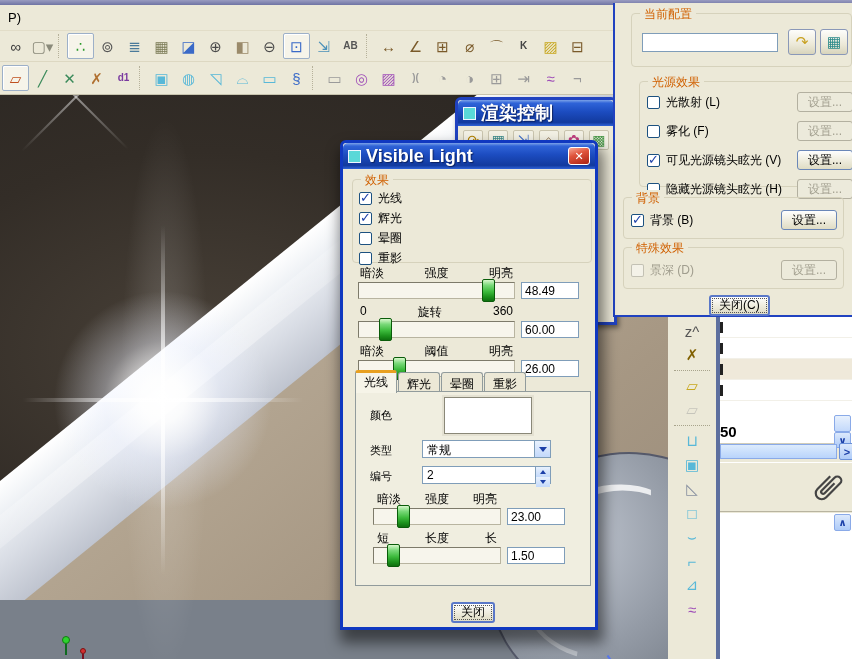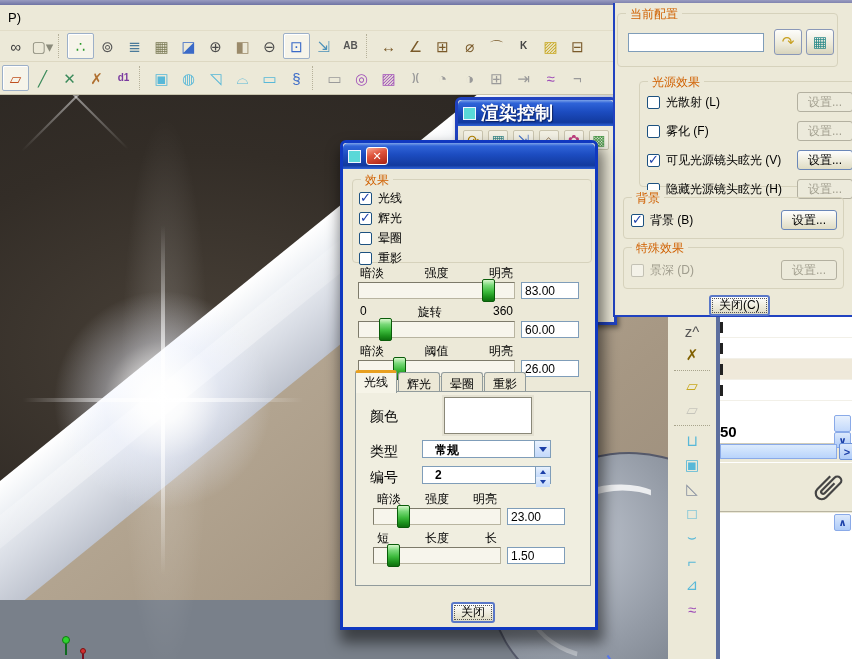--- a/index.html
+++ b/index.html
@@ -117,24 +117,24 @@
   .vl-sliders { position:absolute; left:15px; top:96px; width:224px; }
   .vl-sliders .slider-row { margin-bottom:5px; }
   .vl-sliders .slider-labels { width:157px; padding:0 2px; }
   .vl-sliders .track { width:157px; }
   .tabs { position:absolute; left:12px; top:201px; display:flex; }
   .tab { padding:3px 8px 2px; font-size:12px; border:1px solid #919b9c; border-bottom:none;
     border-radius:3px 3px 0 0; background:#ece8d6; margin-right:1px; position:relative; top:2px; cursor:default; }
   .tab.active { background:#f6f4e8; border-top:3px solid #e8a020; padding-top:1px; top:0; z-index:2; }
   .tab-panel { position:absolute; left:12px; top:222px; width:236px; height:195px;
     border:1px solid #919b9c; background:#f0eee0; }
-  .tp-row { position:absolute; display:flex; align-items:center; font-size:14px; }
+  .tp-row { position:absolute; display:flex; align-items:center; font-size:11px; }
   .swatch { width:88px; height:37px; background:#fff; border:1px solid #8a8878; box-shadow:0 0 0 2px #e4e1d2; }
   .combo,.spinner { display:flex; width:129px; height:18px; background:#fff; border:1px solid #7f9db9; }
-  .combo .txt,.spinner .txt { flex:1; padding:1px 12px;font-weight:bold; }
+  .combo .txt,.spinner .txt { flex:1; padding:1px 4px; }
   .combo .arrow { width:16px; background:linear-gradient(180deg,#e8f1fd,#c3d9fb); border-left:1px solid #7f9db9;
     display:flex; align-items:center; justify-content:center; }
   .combo .arrow::after { content:""; border:4px solid transparent; border-top:5px solid #1b3fa8; margin-top:4px; }
   .spin-btns { width:15px; display:flex; flex-direction:column; border-left:1px solid #7f9db9; }
   .spin-btns span { flex:1; background:linear-gradient(180deg,#e8f1fd,#c3d9fb); display:flex;
     align-items:center; justify-content:center; }
   .spin-up::after { content:""; border:3px solid transparent; border-bottom:4px solid #1b3fa8; margin-bottom:3px; }
   .spin-dn::after { content:""; border:3px solid transparent; border-top:4px solid #1b3fa8; margin-top:3px; }
   .tp-sliders { position:absolute; left:17px; top:99px; width:200px; }
   .tp-sliders .slider-labels { width:128px; padding:0 4px; }
@@ -142,21 +142,21 @@
   .tp-sliders .slider-row { margin-bottom:5px; }
   .close-btn { position:absolute; height:21px; padding:0 8px; font-size:12px;
     border:2px solid #5a78c8; border-radius:3px; background:linear-gradient(180deg,#fefefe,#f1efe2 45%,#dfdcc4);
     outline:1px dotted #555; outline-offset:-4px; cursor:default;
     font-family:"Liberation Sans","DejaVu Sans",sans-serif; }
   .vl-close { left:108px; top:433px; }
 
   
   .cfg-panel { position:absolute; left:613px; top:3px; width:239px; height:314px; background:#ece9d8;
     border-left:2px solid #2042c0; border-bottom:2px solid #2042c0; z-index:6; padding:0; }
-  .cfg-g1 { position:absolute; left:2px; top:10px; width:221px; height:54px; }
+  .cfg-g1 { position:absolute; left:16px; top:10px; width:221px; height:54px; }
   .cfg-g1 .field { position:absolute; left:10px; top:19px; width:136px; height:19px; font-size:12px; padding:1px 3px; }
   .mini-btn { position:absolute; width:28px; height:26px; top:15px; border:1px solid #8a98b8; border-radius:3px;
     background:linear-gradient(180deg,#fdfdfb,#ece9d8 60%,#d8d4bc); font-size:15px; display:flex;
     align-items:center; justify-content:center; }
   .cfg-g2 { position:absolute; left:24px; top:78px; width:221px; height:106px; }
   .cfg-g2 .rows { padding:10px 0 0 7px; display:flex; flex-direction:column; gap:9px; }
   .cfg-row .set-btn { margin-left:auto; margin-right:6px; }
   .cfg-g3 { position:absolute; left:8px; top:194px; width:221px; height:42px; }
   .cfg-g3 .rows,.cfg-g4 .rows { padding:12px 0 0 7px; }
   .cfg-g4 { position:absolute; left:8px; top:244px; width:221px; height:42px; }
@@ -524,20 +524,21 @@
         </div>
         </div>
     </div>
 
     <button class="close-btn cfg-close">关闭(C)</button>
   </div>
 
   <div class="vl-dlg">
     <div class="xp-titlebar">
       <span class="t-icon"></span>
+      <span class="t-text">Visible Light</span>
       <span class="x-btn">✕</span>
     </div>
     <div class="vl-body">
       <div class="group fx-group">
         <span class="group-label">效果</span>
         <div class="fx-list">
 
         <div class="cb-row checked">
             <span class="cb"></span>
             <span class="cb-label">光线</span>
@@ -562,21 +563,21 @@
       <div class="slider-row">
           <div class="slider-labels">
             <span>暗淡</span>
             <span>强度</span>
             <span>明亮</span>
           </div>
           <div class="slider-line">
             <div class="track">
               <div class="thumb" style="left: calc(83% - 6px);"></div>
             </div>
-            <div class="valuebox">83.00</div>
+            <div class="valuebox">48.49</div>
           </div>
         </div>
           <div class="slider-row">
           <div class="slider-labels">
             <span>0</span>
             <span>旋转</span>
             <span>360</span>
           </div>
           <div class="slider-line">
             <div class="track">

